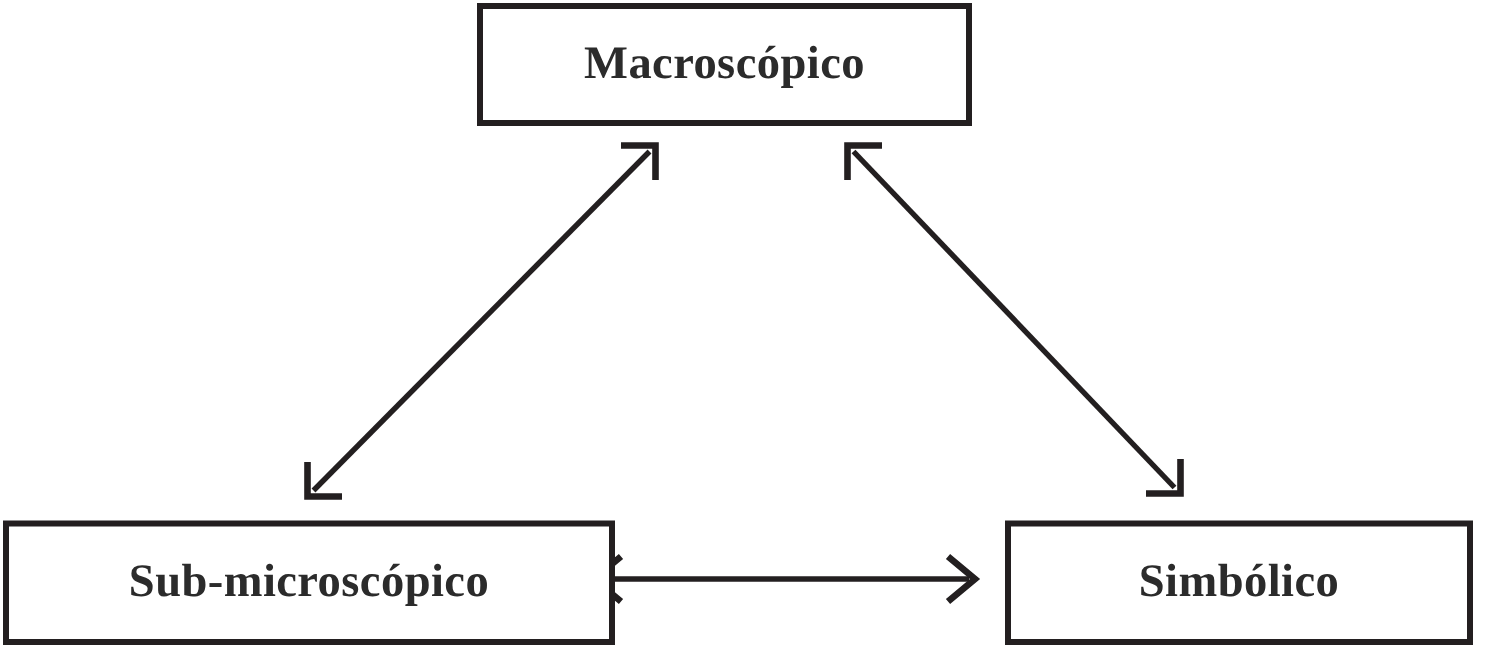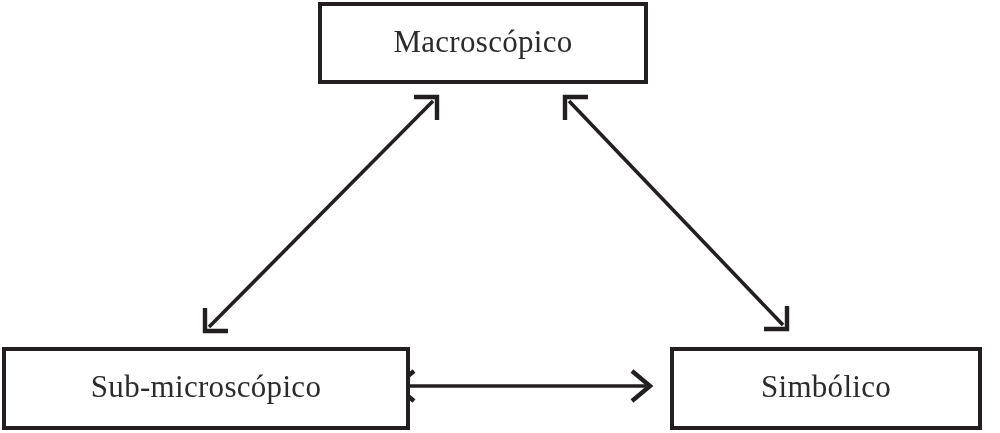--- a/index.html
+++ b/index.html
@@ -25,21 +25,21 @@
     box-sizing: border-box;
     background: #ffffff;
     border: 4px solid #231f20;
     display: flex;
     align-items: center;
     justify-content: center;
   }
   .node-label {
     font-family: "Liberation Serif", "DejaVu Serif", serif;
     font-size: 31px;
-    font-weight: 400;
+    font-weight: 700;
     color: #2b2b2b;
     letter-spacing: 0.3px;
     line-height: 1;
     white-space: nowrap;
     -webkit-font-smoothing: antialiased;
     position: relative;
     top: -2px;
   }
   #box-macroscopico {
     left: 318px;

